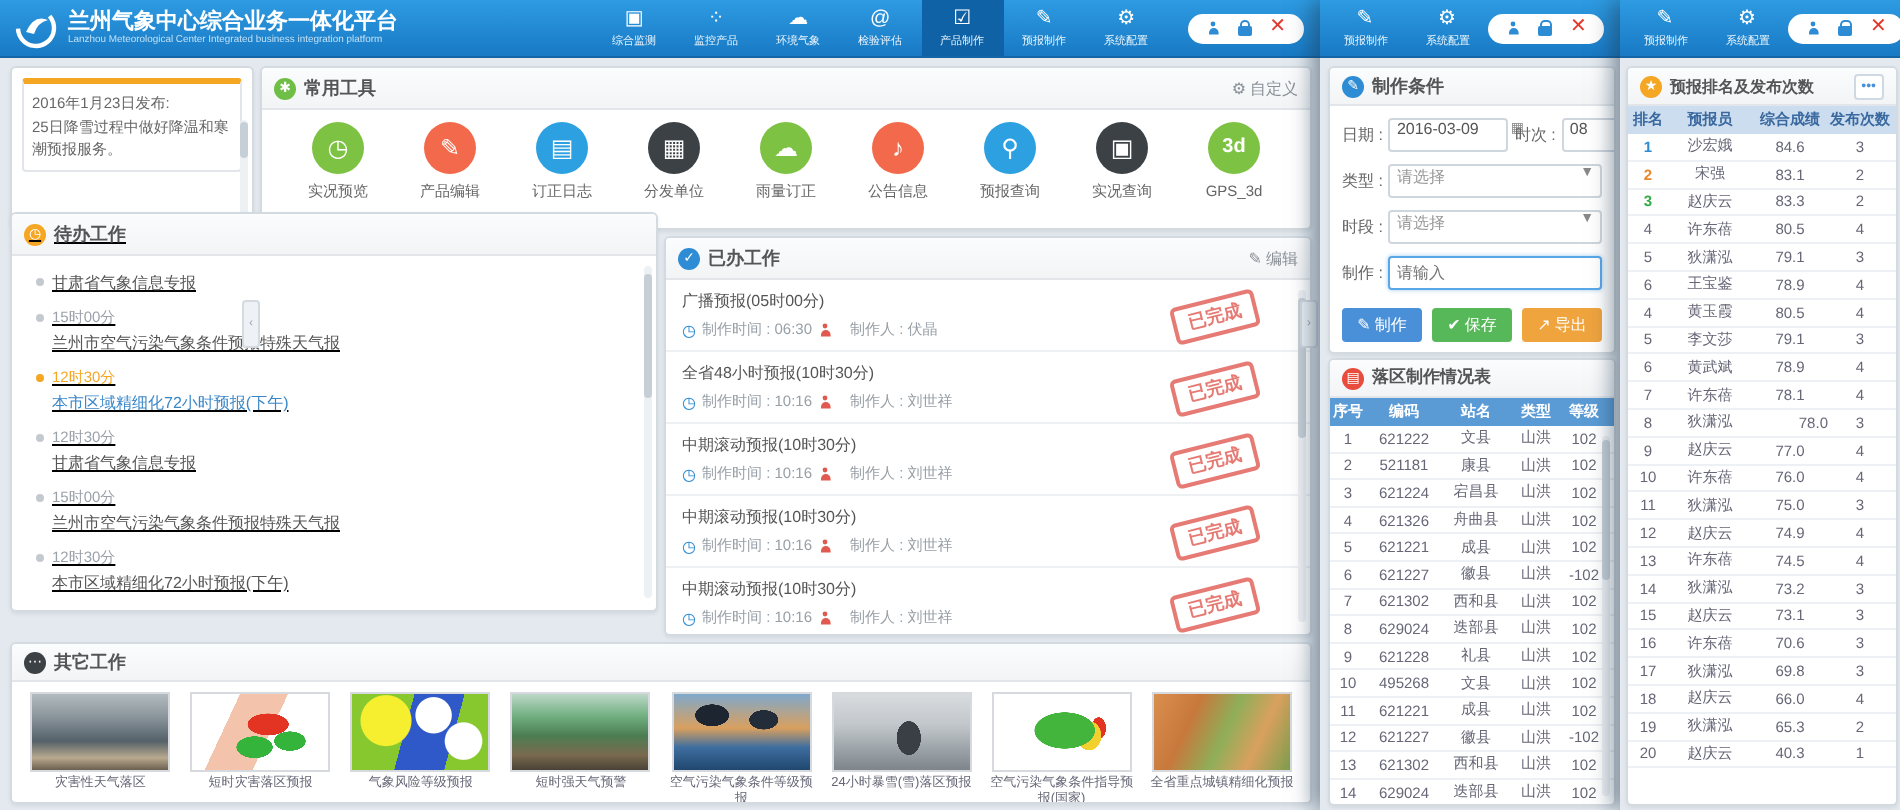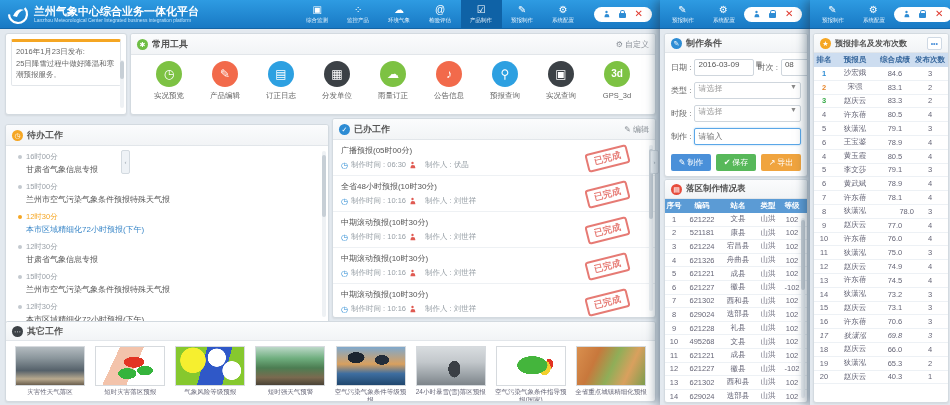--- a/index.html
+++ b/index.html
@@ -217,29 +217,28 @@
           <div class="tool-c" style="background: rgb(60, 65, 70);">▣</div>
           <div class="tool-l">实况查询</div>
         </div>
         <div class="tool">
           <div class="tool-c" style="background: rgb(125, 194, 67); font-size: 10px; font-weight: bold;">3d</div>
           <div class="tool-l">GPS_3d</div>
         </div>
       </div>
   </div>
 
-  <div class="card" style="left:5px;top:124px;width:322px;height:198px;">
+  <div class="card" style="left:5px;top:106px;width:322px;height:198px;text-decoration:underline;">
     <div class="card-h">
       <span class="badge" style="background:#f5a623">◷</span>
       <span class="card-title">待办工作</span>
     </div>
     <div class="todo-list" id="todo-list">
         <div class="todo-item">
           <span class="dot"></span>
-          <div class="todo-time">16时00分</div>
           <div class="todo-title">甘肃省气象信息专报</div>
         </div>
         <div class="todo-item">
           <span class="dot"></span>
           <div class="todo-time">15时00分</div>
           <div class="todo-title">兰州市空气污染气象条件预报特殊天气报</div>
         </div>
         <div class="todo-item hl">
           <span class="dot"></span>
           <div class="todo-time">12时30分</div>
@@ -701,21 +700,21 @@
           <div class="tcell" style="width: 42px;">赵庆云</div>
           <div class="tcell" style="width: 38px;">73.1</div>
           <div class="tcell" style="width: 32px;">3</div>
         </div>
         <div class="trow" style="height: 12.8px; font-size: 7.5px;">
           <div class="tcell" style="width: 20px;">16</div>
           <div class="tcell" style="width: 42px;">许东蓓</div>
           <div class="tcell" style="width: 38px;">70.6</div>
           <div class="tcell" style="width: 32px;">3</div>
         </div>
-        <div class="trow" style="height: 12.8px; font-size: 7.5px; font-style: italic;">
+        <div class="trow" style="height: 12.8px; font-size: 7.5px;">
           <div class="tcell" style="width: 20px;">17</div>
           <div class="tcell" style="width: 42px;">狄潇泓</div>
           <div class="tcell" style="width: 38px;">69.8</div>
           <div class="tcell" style="width: 32px;">3</div>
         </div>
         <div class="trow" style="height: 12.8px; font-size: 7.5px;">
           <div class="tcell" style="width: 20px;">18</div>
           <div class="tcell" style="width: 42px;">赵庆云</div>
           <div class="tcell" style="width: 38px;">66.0</div>
           <div class="tcell" style="width: 32px;">4</div>

